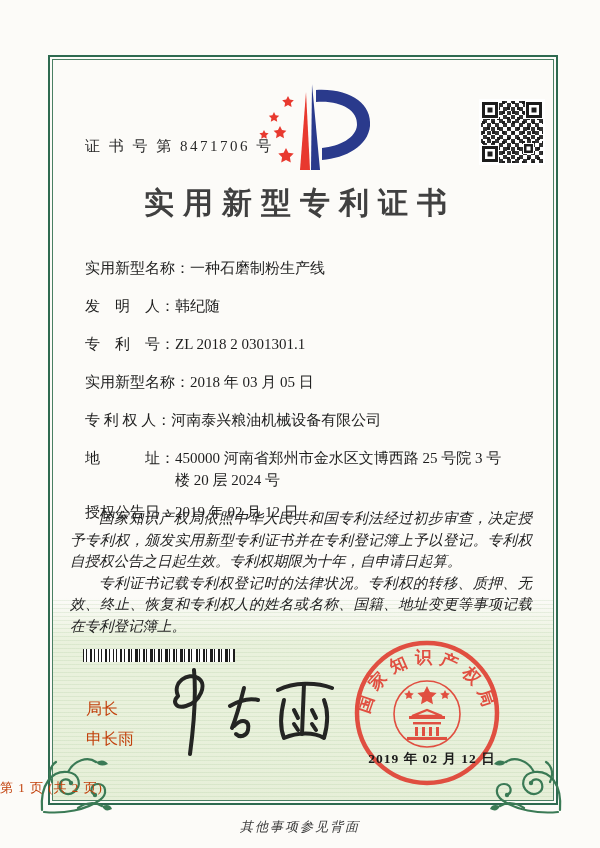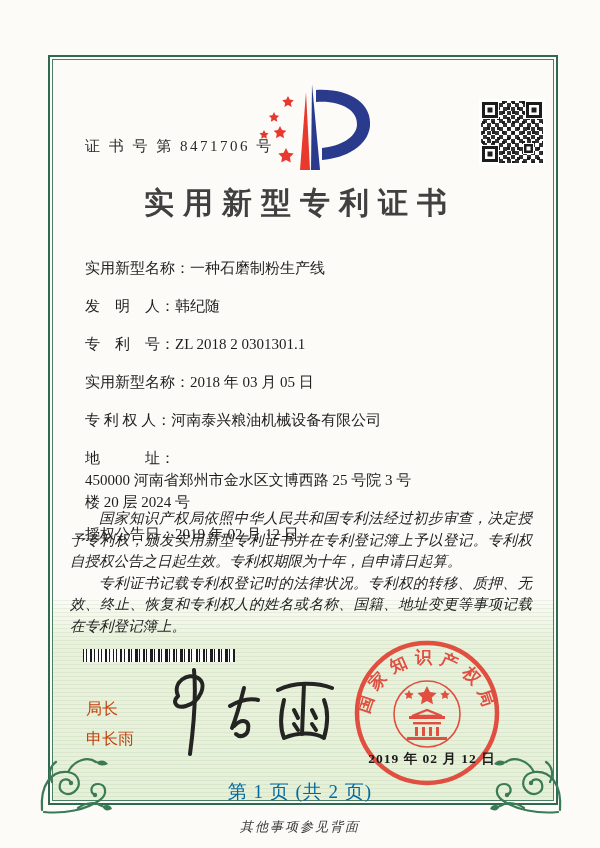--- a/index.html
+++ b/index.html
@@ -36,21 +36,21 @@
   .qr{position:absolute;left:479px;top:99px;width:66px;height:66px;}
   .doc-title{
     position:absolute;left:0;top:183px;width:100%;text-align:center;
     font-size:30px;font-weight:bold;letter-spacing:9px;color:#404040;
   }
   
   .fields{position:absolute;left:85px;top:257px;width:440px;font-size:15px;line-height:22px;}
   .field-row{display:flex;margin-bottom:16px;}
   .field-label{white-space:pre;flex:0 0 auto;}
   .field-value{white-space:pre-wrap;}
-  .field-row.addr{margin-bottom:10px;flex-direction:column;}
+  .field-row.addr{margin-bottom:10px;}
   .field-row.addr .field-value{width:330px;}
   .grant-row{display:flex;}
   .grant-pair{display:flex;}
   .grant-pair.second{margin-left:46px;}
   
   .paras{
     position:absolute;left:70px;top:509px;width:462px;
     font-size:14.5px;line-height:21.5px;font-style:italic;color:#222;
     text-align:justify;
     font-family:Liberation Mono, monospace;
@@ -66,22 +66,22 @@
       #1c1c1c 11px 12px,#fdfdfd 12px 15px);
   }
   .signer{position:absolute;left:86px;top:694px;font-size:16px;line-height:30px;color:#c2410c;}
   .signature{position:absolute;left:148px;top:662px;width:200px;height:100px;}
   .seal{position:absolute;left:352px;top:638px;width:150px;height:150px;opacity:.88;}
   .seal-date{
     position:absolute;left:352px;top:750px;width:160px;text-align:center;
     font-size:13.5px;font-weight:bold;color:#1a1a1a;letter-spacing:1px;white-space:pre;
   }
   .page-no{
-    position:absolute;left:0;top:779px;width:100%;text-align:center;
-    font-size:19px;letter-spacing:1px;color:#0369a1;white-space:pre;
+    position:absolute;left:0;top:779px;width:100%;text-align:left;
+    font-size:13px;letter-spacing:1px;color:#c2410c;white-space:pre;
   }
   .back-note{
     position:absolute;left:0;top:818px;width:100%;text-align:center;
     font-size:13px;font-style:italic;color:#3a3a3a;letter-spacing:2px;
   }
 </style>
 </head>
 <body>
 
 <div class="page">

